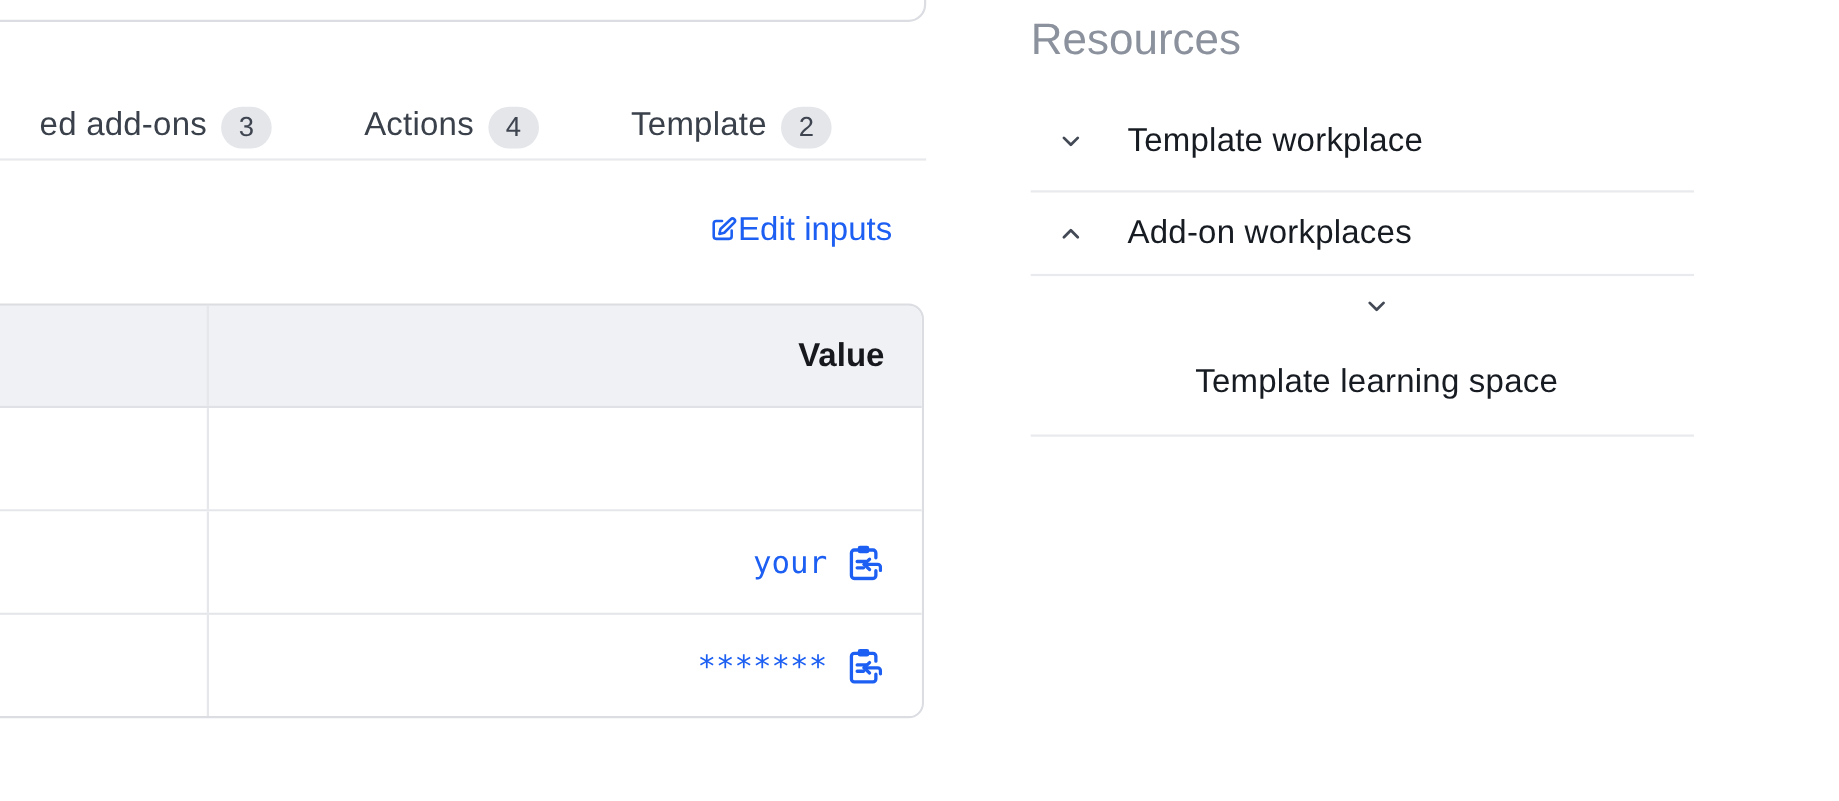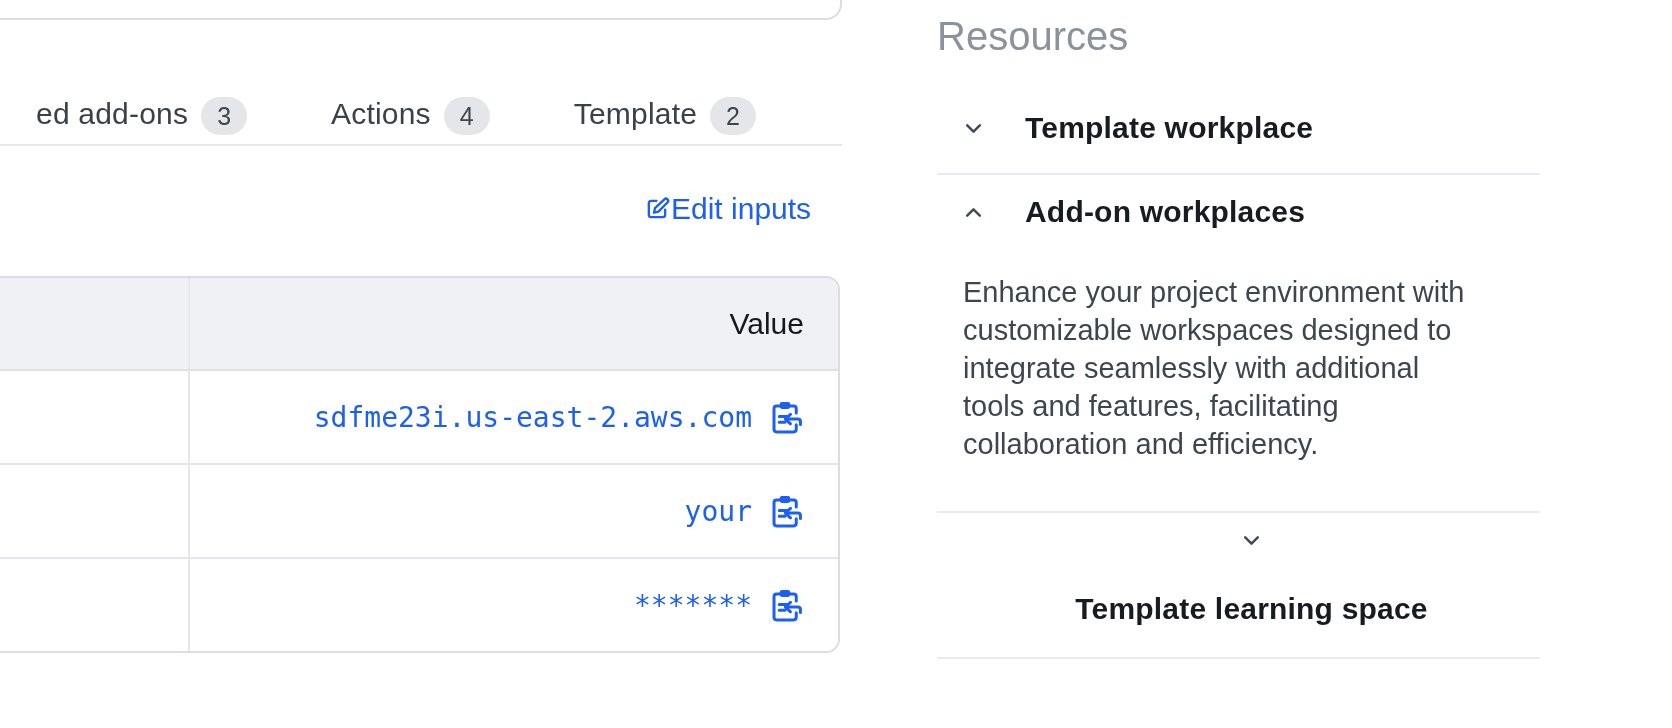--- a/index.html
+++ b/index.html
@@ -30,32 +30,32 @@
                   border:2px solid #dbdde2; border-radius:14px; background:#fff;
                   display:flex; flex-direction:column; overflow:hidden; }
   .t-head { height:93px; background:#f0f1f4; border-bottom:2px solid #dfe1e6;
             display:flex; flex:none; }
   .t-row  { flex:1; display:flex; background:#fff; }
   .t-row.mid { border-bottom:2px solid #e4e6ea; }
   .t-cell-a { width:228px; flex:none; border-right:2px solid #e5e7ea; }
   .t-cell-b { flex:1; display:flex; justify-content:flex-end; align-items:center;
               padding-right:36px; gap:16px; }
   .t-head .t-cell-b { padding-right:34px; }
-  .value-header { font-size:30px; font-weight:400; color:#16181d; }
+  .value-header { font-size:30px; font-weight:700; color:#16181d; }
   .mono-value { font-family:"DejaVu Sans Mono", monospace; font-size:28px; color:#1c5ff2; }
   .copy-btn { background:none; border:none; cursor:pointer; display:flex; align-items:center; }
 
   
   .resources { left:937px; top:14px; width:603px; }
   .resources-title { font-size:40px; color:#8c929d; margin-bottom:40px; }
   .acc-item { border-bottom:2px solid #e9eaed; }
   .acc-header { display:flex; align-items:center; gap:41px; padding:0 0 0 26px;
                 background:none; border:none; cursor:pointer; width:100%;
                 font-family:inherit; text-align:left; }
-  .acc-title { font-size:30px; font-weight:700; color:#171b22; letter-spacing:.2px; }
+  .acc-title { font-size:30px; font-weight:400; color:#171b22; letter-spacing:.2px; }
   .i1 .acc-header { padding-top:12px; padding-bottom:28px; }
   .i2 .acc-header { padding-top:20px; padding-bottom:20px; }
   .i3 .acc-header { padding-top:17px; padding-bottom:31px;flex-direction:column; }
   .acc-desc { margin:24px 0 48px 26px; max-width:515px;
               font-size:29px; line-height:38px; color:#3d4550; }
   .chev { flex:none; }
 </style>
 </head>
 <body>
 
@@ -88,32 +88,20 @@
 <div class="abs inputs-table">
   <div class="t-head">
     <div class="t-cell-a"></div>
     <div class="t-cell-b">
       <span class="value-header">Value</span>
     </div>
   </div>
 
   <div class="t-row mid">
     <div class="t-cell-a"></div>
-    <div class="t-cell-b">
-      <span class="mono-value">sdfme23i.us-east-2.aws.com</span>
-      <button class="copy-btn">
-        <svg width="34" height="34" viewBox="0 0 26 26" fill="none">
-          <rect x="9" y="1.6" width="8" height="5.2" rx="1.6" fill="#1c5ff2"></rect>
-          <path d="M17 4.6h2.6a2 2 0 0 1 2 2V10 M21.6 19v3.4a2 2 0 0 1-2 2h-13a2 2 0 0 1-2-2V6.6a2 2 0 0 1 2-2H9" stroke="#1c5ff2" stroke-width="2.3" stroke-linecap="round" fill="none"></path>
-          <path d="M8.6 12.6h6.2 M8.6 17h4.4" stroke="#1c5ff2" stroke-width="2.3" stroke-linecap="round"></path>
-          <path d="M13.6 14.6h9.2a2 2 0 0 1 2 2v2.2" stroke="#1c5ff2" stroke-width="2.3" stroke-linecap="round" fill="none"></path>
-          <path d="M17.2 11l-3.9 3.6 3.9 3.6" stroke="#1c5ff2" stroke-width="2.3" stroke-linecap="round" stroke-linejoin="round" fill="none"></path>
-        </svg>
-      </button>
-    </div>
   </div>
 
   <div class="t-row mid">
     <div class="t-cell-a"></div>
     <div class="t-cell-b">
       <span class="mono-value">your</span>
       <button class="copy-btn">
         <svg width="34" height="34" viewBox="0 0 26 26" fill="none">
           <rect x="9" y="1.6" width="8" height="5.2" rx="1.6" fill="#1c5ff2"></rect>
           <path d="M17 4.6h2.6a2 2 0 0 1 2 2V10 M21.6 19v3.4a2 2 0 0 1-2 2h-13a2 2 0 0 1-2-2V6.6a2 2 0 0 1 2-2H9" stroke="#1c5ff2" stroke-width="2.3" stroke-linecap="round" fill="none"></path>
@@ -154,21 +142,20 @@
     </button>
   </section>
 
   <section class="acc-item i2">
     <button class="acc-header">
       <svg class="chev" width="21" height="21" viewBox="0 0 20 20" fill="none" stroke="#434a56" stroke-width="2.4" stroke-linecap="round" stroke-linejoin="round">
         <polyline points="4 13 10 7 16 13"></polyline>
       </svg>
       <span class="acc-title">Add-on workplaces</span>
     </button>
-    <p class="acc-desc">Enhance your project environment with customizable workspaces designed to integrate seamlessly with additional tools and features, facilitating collaboration and efficiency.</p>
   </section>
 
   <section class="acc-item i3">
     <button class="acc-header">
       <svg class="chev" width="21" height="21" viewBox="0 0 20 20" fill="none" stroke="#434a56" stroke-width="2.4" stroke-linecap="round" stroke-linejoin="round">
         <polyline points="4 7 10 13 16 7"></polyline>
       </svg>
       <span class="acc-title">Template learning space</span>
     </button>
   </section>

